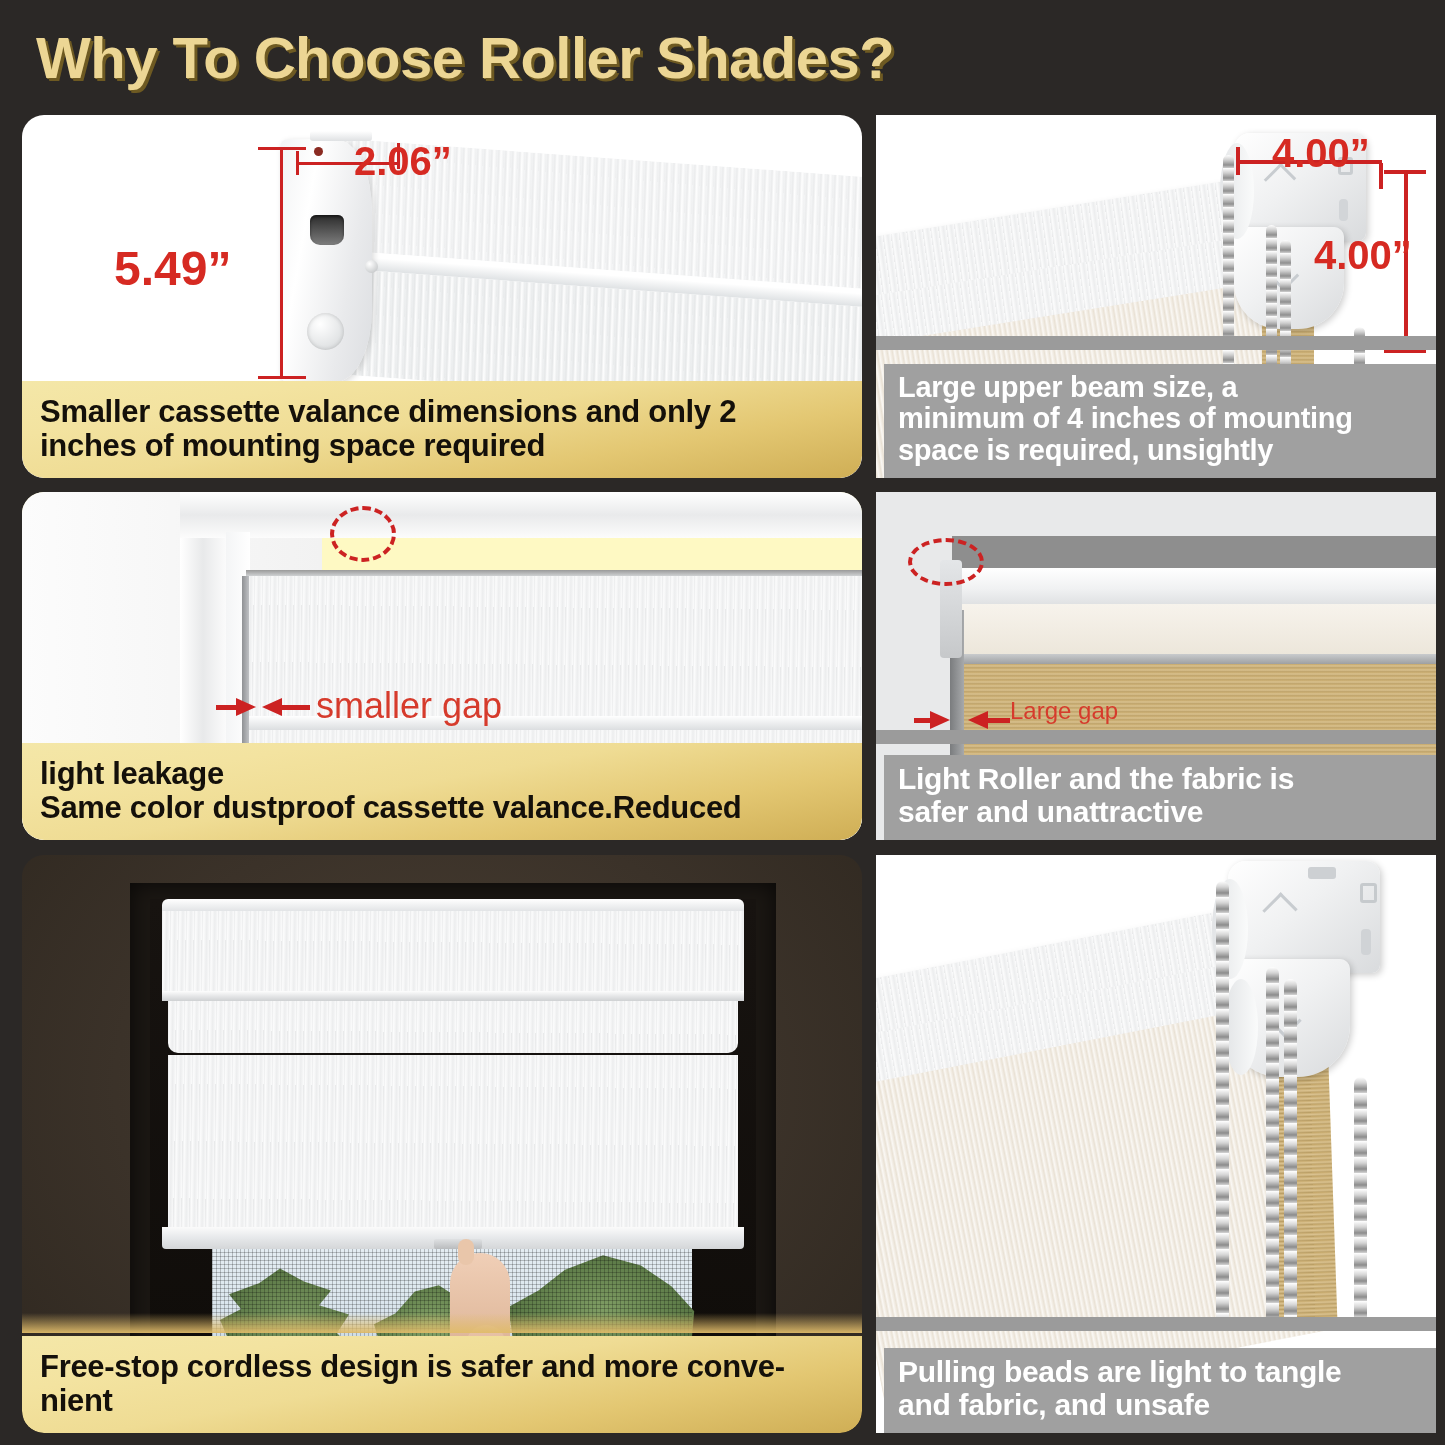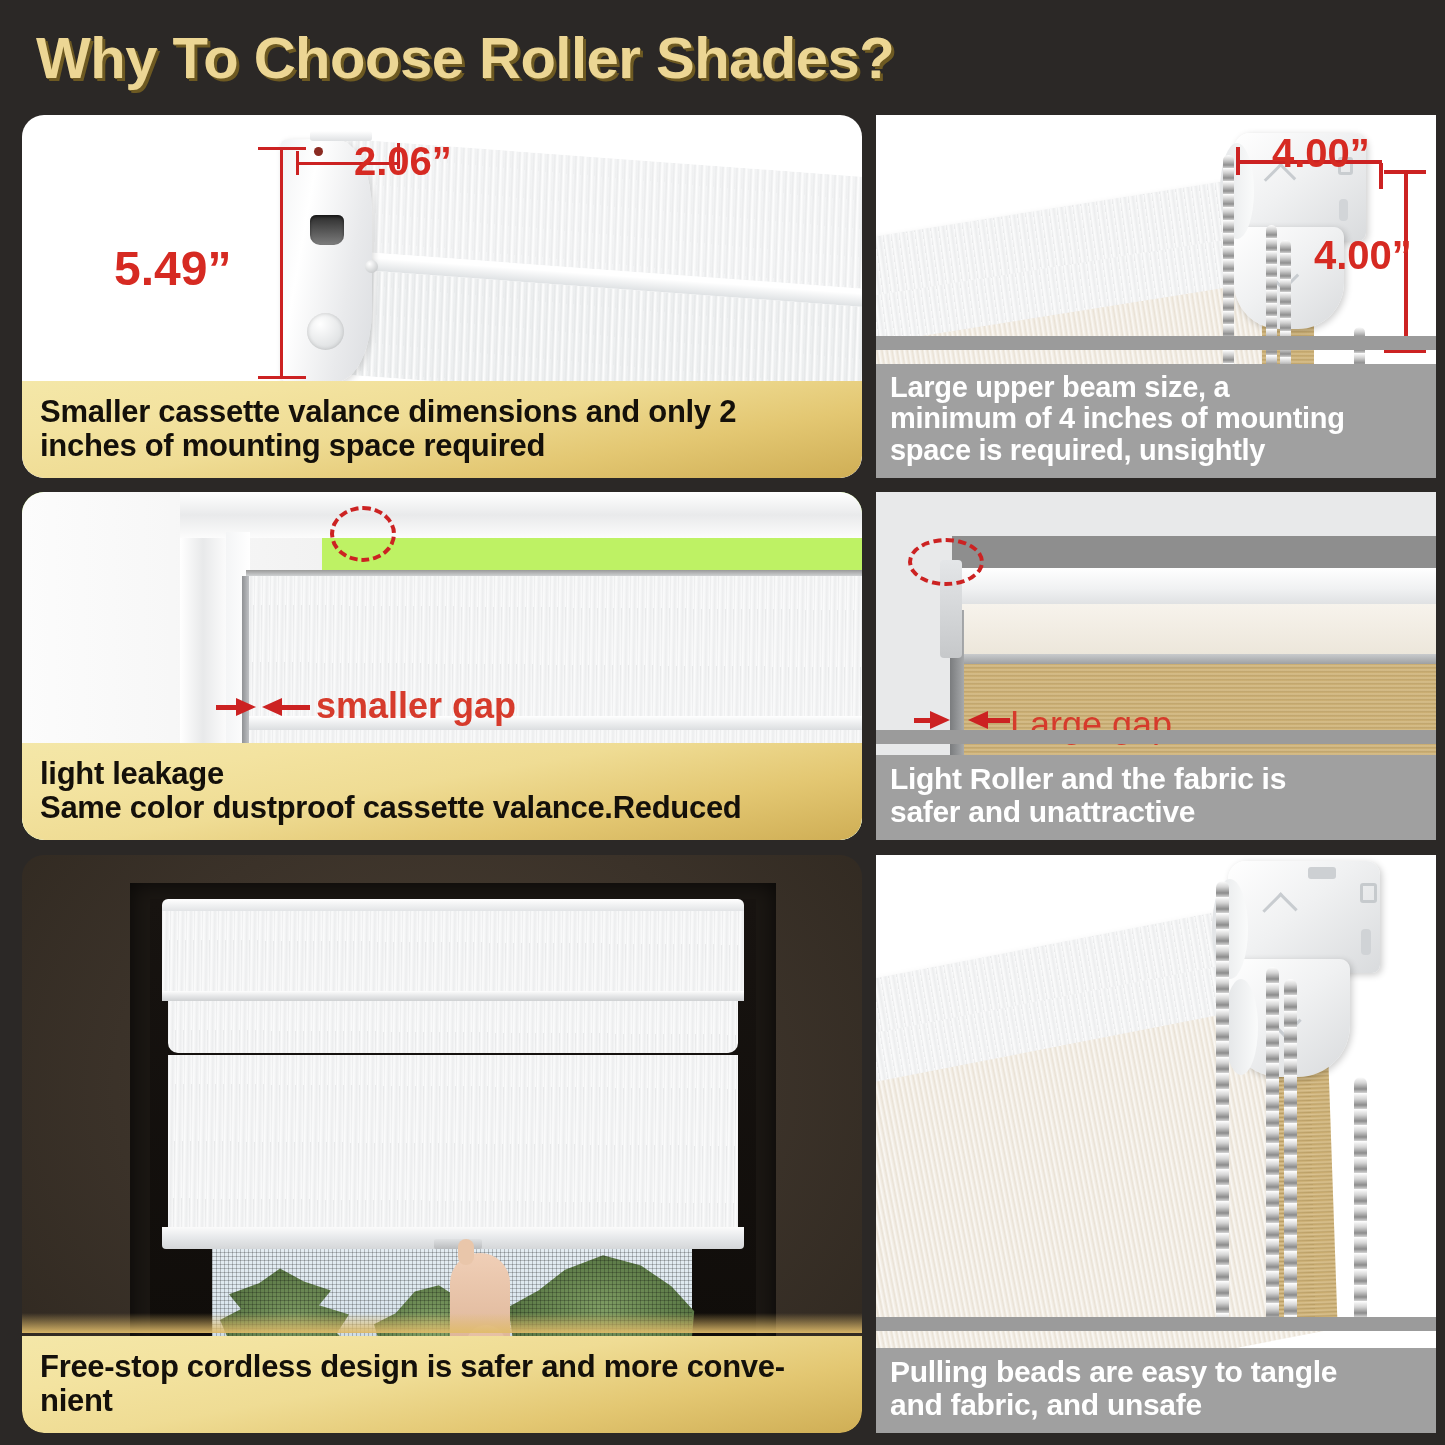--- a/index.html
+++ b/index.html
@@ -48,20 +48,21 @@
     letter-spacing: -0.3px;
     border-bottom-left-radius: 22px;
     border-bottom-right-radius: 22px;
   }
   .cap.gray {
     background: #a0a0a0;
     color: #ffffff;
     font-size: 30px;
     letter-spacing: -0.3px;
     padding: 8px 14px 12px 14px;
+    margin-left: 8px;
   }
   .cap.gray.tall { font-size: 29px; }
 
   
   .dim {
     position: absolute; color: #d62a22; font-weight: bold;
     font-family: "Liberation Sans", sans-serif; white-space: nowrap;
   }
   .annot {
     position: absolute; color: #d63b2c; white-space: nowrap;
@@ -239,21 +240,21 @@
     </div>
 
     <div class="cap gray tall">
       <div>Large upper beam size, a</div>
       <div>minimum of 4 inches of mounting</div>
       <div>space is required, unsightly</div>
     </div>
   </div>
 
   <div class="panel left row2">
-    <div class="stage" style="background:#bef264;font-weight:bold;">
+    <div class="stage" style="background:#fef9c3;">
 
       <div class="frame-white" style="left:0; top:0; width:300px; height:100%; background:linear-gradient(90deg,#fcfcfc,#f2f2f2);"></div>
 
       <div class="frame-white" style="left:158px; top:0; width:46px; height:100%;
                   background:linear-gradient(90deg,#ffffff,#e8e9ea,#fbfbfb);"></div>
       <div class="frame-white" style="left:158px; top:0; width:100%; height:46px;
                   background:linear-gradient(180deg,#ffffff,#e9eaeb,#fcfcfc);"></div>
 
       <div class="frame-white" style="left:204px; top:40px; width:24px; height:100%;
                   background:linear-gradient(90deg,#f4f5f6,#ffffff);"></div>
@@ -303,21 +304,21 @@
 
       <div style="position:absolute; left:64px; top:68px; width:22px; height:98px;
                   background:linear-gradient(180deg,#e4e6e8,#c6c8ca); border-radius:4px;"></div>
 
       <div class="dashcircle" style="left:32px; top:46px; width:76px; height:48px;"></div>
 
       <div class="arrowtail" style="left:38px; top:226px; width:22px;"></div>
       <div class="arrowR" style="left:54px; top:219px;"></div>
       <div class="arrowtail" style="left:104px; top:226px; width:30px;"></div>
       <div class="arrowL" style="left:92px; top:219px;"></div>
-      <div class="annot" style="left:134px; top:212px; font-size:36px;">Large gap</div>
+      <div class="annot" style="left:134px; top:205px; font-size:24px;">Large gap</div>
 
       <div style="position:absolute; left:0; bottom:96px; width:100%; height:14px; background:#9b9b9b;"></div>
     </div>
 
     <div class="cap gray">
       <div>Light Roller and the fabric is</div>
       <div>safer and unattractive</div>
     </div>
   </div>
 
@@ -425,18 +426,18 @@
                   border-radius:7px;"></div>
       <div class="bead-chain" style="left:478px; top:222px; width:13px; height:250px;
                   background: repeating-linear-gradient(180deg,
                     #ffffff 0px, #d4d4d4 6px, #8c8c8c 12px, #d4d4d4 16px);
                   border-radius:7px;"></div>
 
       <div style="position:absolute; left:0; bottom:102px; width:100%; height:14px; background:#9b9b9b;"></div>
     </div>
 
     <div class="cap gray">
-      <div>Pulling beads are easy to tangle</div>
+      <div>Pulling beads are light to tangle</div>
       <div>and fabric, and unsafe</div>
     </div>
   </div>
 
 </div>
 
 </body></html>

